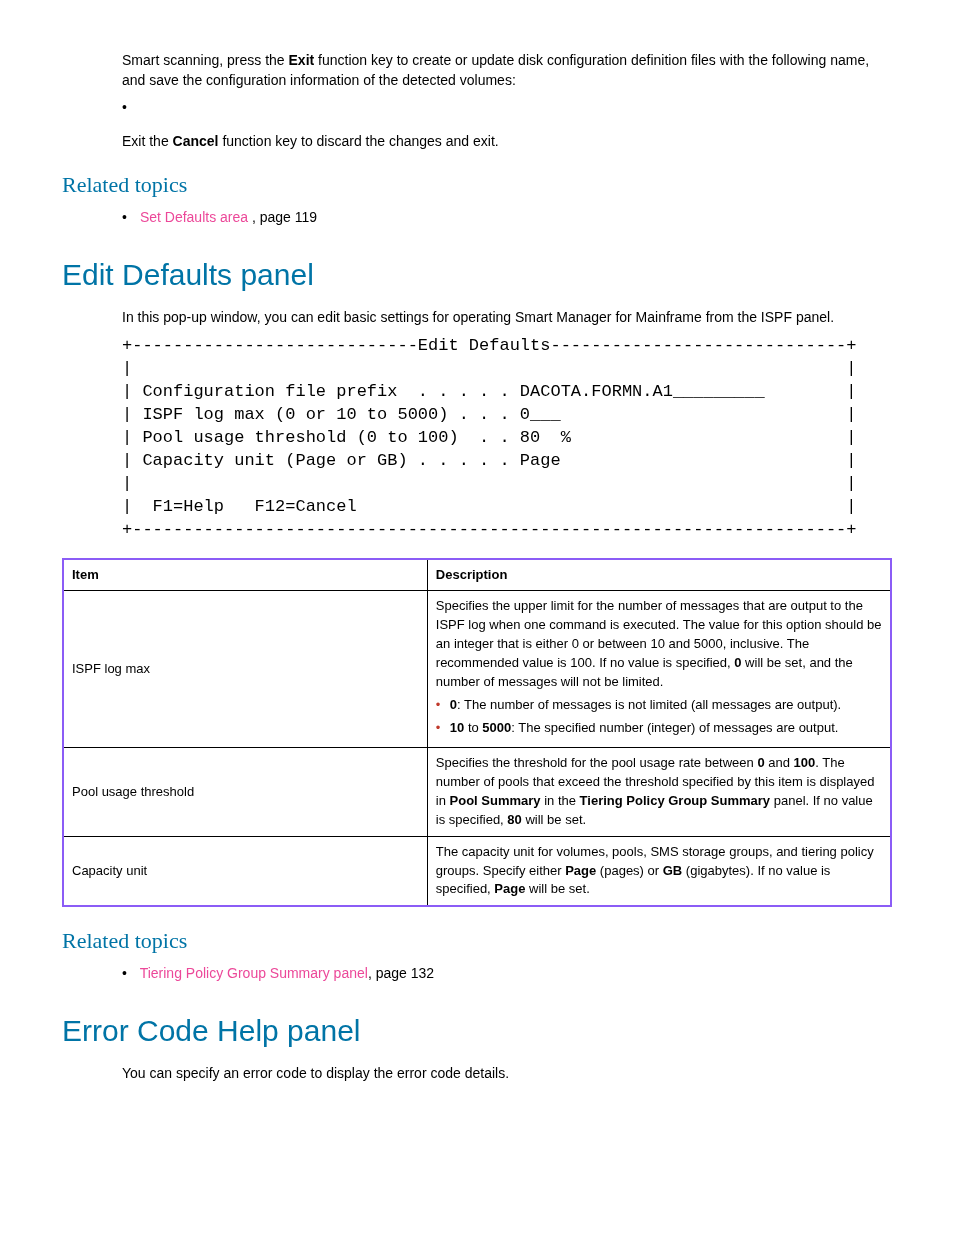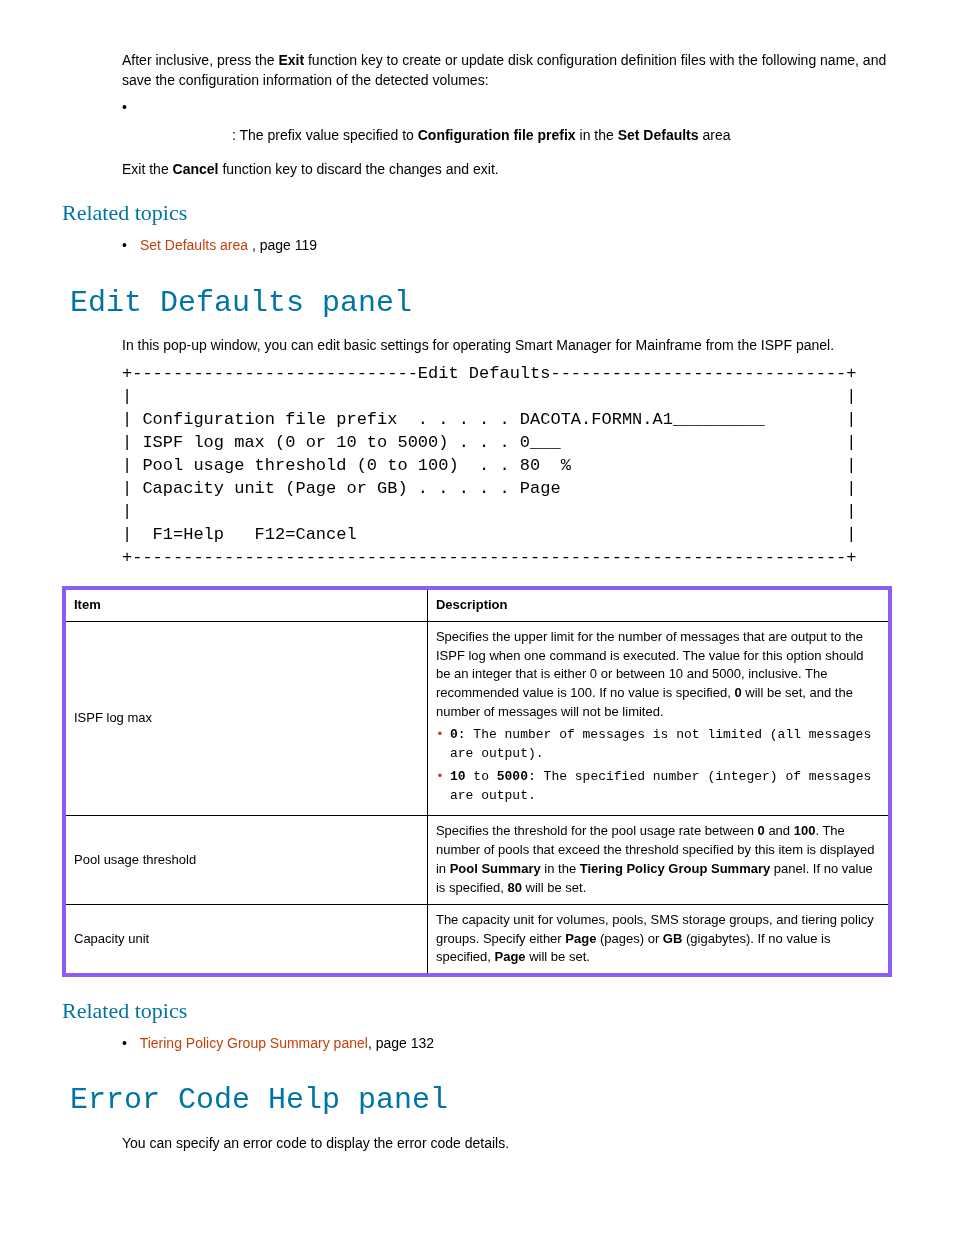--- a/index.html
+++ b/index.html
@@ -18,52 +18,52 @@
   p { margin: 0 0 6px 0; }
   .bold { font-weight: bold; }
   h2.section {
     font-family: Liberation Serif, serif;
     font-weight: 300;
     font-size: 22px;
     color: #0074a6;
     margin: 18px 0 6px 0;
   }
   h1.panel {
-    font-family: Liberation Mono, monospace;
+    font-family: Liberation Sans, sans-serif;
     font-weight: 300;
     font-size: 30px;
     color: #0074a6;
-    margin: 26px 0 10px 8px;
+    margin: 26px 0 10px 0;
   }
   ul.bullets {
     list-style: none;
     padding-left: 0;
     margin: 4px 0 8px 0;
   }
   ul.bullets > li::before {
     content: "•";
     color: #000;
     display: inline-block;
     width: 14px;
   }
   ul.bullets.link-list > li > a {
-    color: #c2410c;
+    color: #ec4899;
     text-decoration: none;
   }
   .mono-box {
     font-family: "Courier New", monospace;
     font-size: 17px;
     white-space: pre;
     line-height: 1.35;
     margin: 8px 0 14px 0;
   }
   table.def {
     width: 100%;
     border-collapse: collapse;
-    border: 4px solid #8b5cf6;
+    border: 2px solid #8b5cf6;
     margin: 16px 0 14px 0;
     font-size: 13px;
   }
   table.def th, table.def td {
     border: 1px solid #000;
     padding: 6px 8px;
     text-align: left;
     vertical-align: top;
   }
   table.def th {
@@ -71,49 +71,45 @@
   }
   table.def td.item {
     font-weight: normal;
     width: 44%;
     vertical-align: middle;
   }
   ul.redbullets {
     list-style: none;
     padding-left: 0;
     margin: 4px 0 0 0;
-    font-family: Liberation Mono, monospace;
   }
   ul.redbullets > li {
     padding-left: 14px;
     position: relative;
     margin-bottom: 4px;
   }
   ul.redbullets > li::before {
     content: "•";
     color: #c0392b;
     position: absolute;
     left: 0;
   }
   .sub-indent1 { margin-left: 110px; }
   .sub-indent2 { margin-left: 74px; }
 </style>
 </head>
 <body>
 
 <div class="content-indent">
   <p>
-    <span>After inclusive, press the </span><span class="bold">Exit</span><span> function key to create or update disk configuration definition files with the following name, and save the configuration information of the detected volumes:</span>
+    <span>Smart scanning, press the </span><span class="bold">Exit</span><span> function key to create or update disk configuration definition files with the following name, and save the configuration information of the detected volumes:</span>
   </p>
   <ul class="bullets">
     <li></li>
   </ul>
-  <p class="sub-indent1">
-    <span>: The prefix value specified to </span><span class="bold">Configuration file prefix</span><span> in the </span><span class="bold">Set Defaults</span><span> area</span>
-  </p>
 </div>
 
 <div class="content-indent" style="margin-top:14px">
   <p>
     <span>Exit the </span><span class="bold">Cancel</span><span> function key to discard the changes and exit.</span>
   </p>
 </div>
 
 <h2 class="section">Related topics</h2>
 <div class="content-indent">

